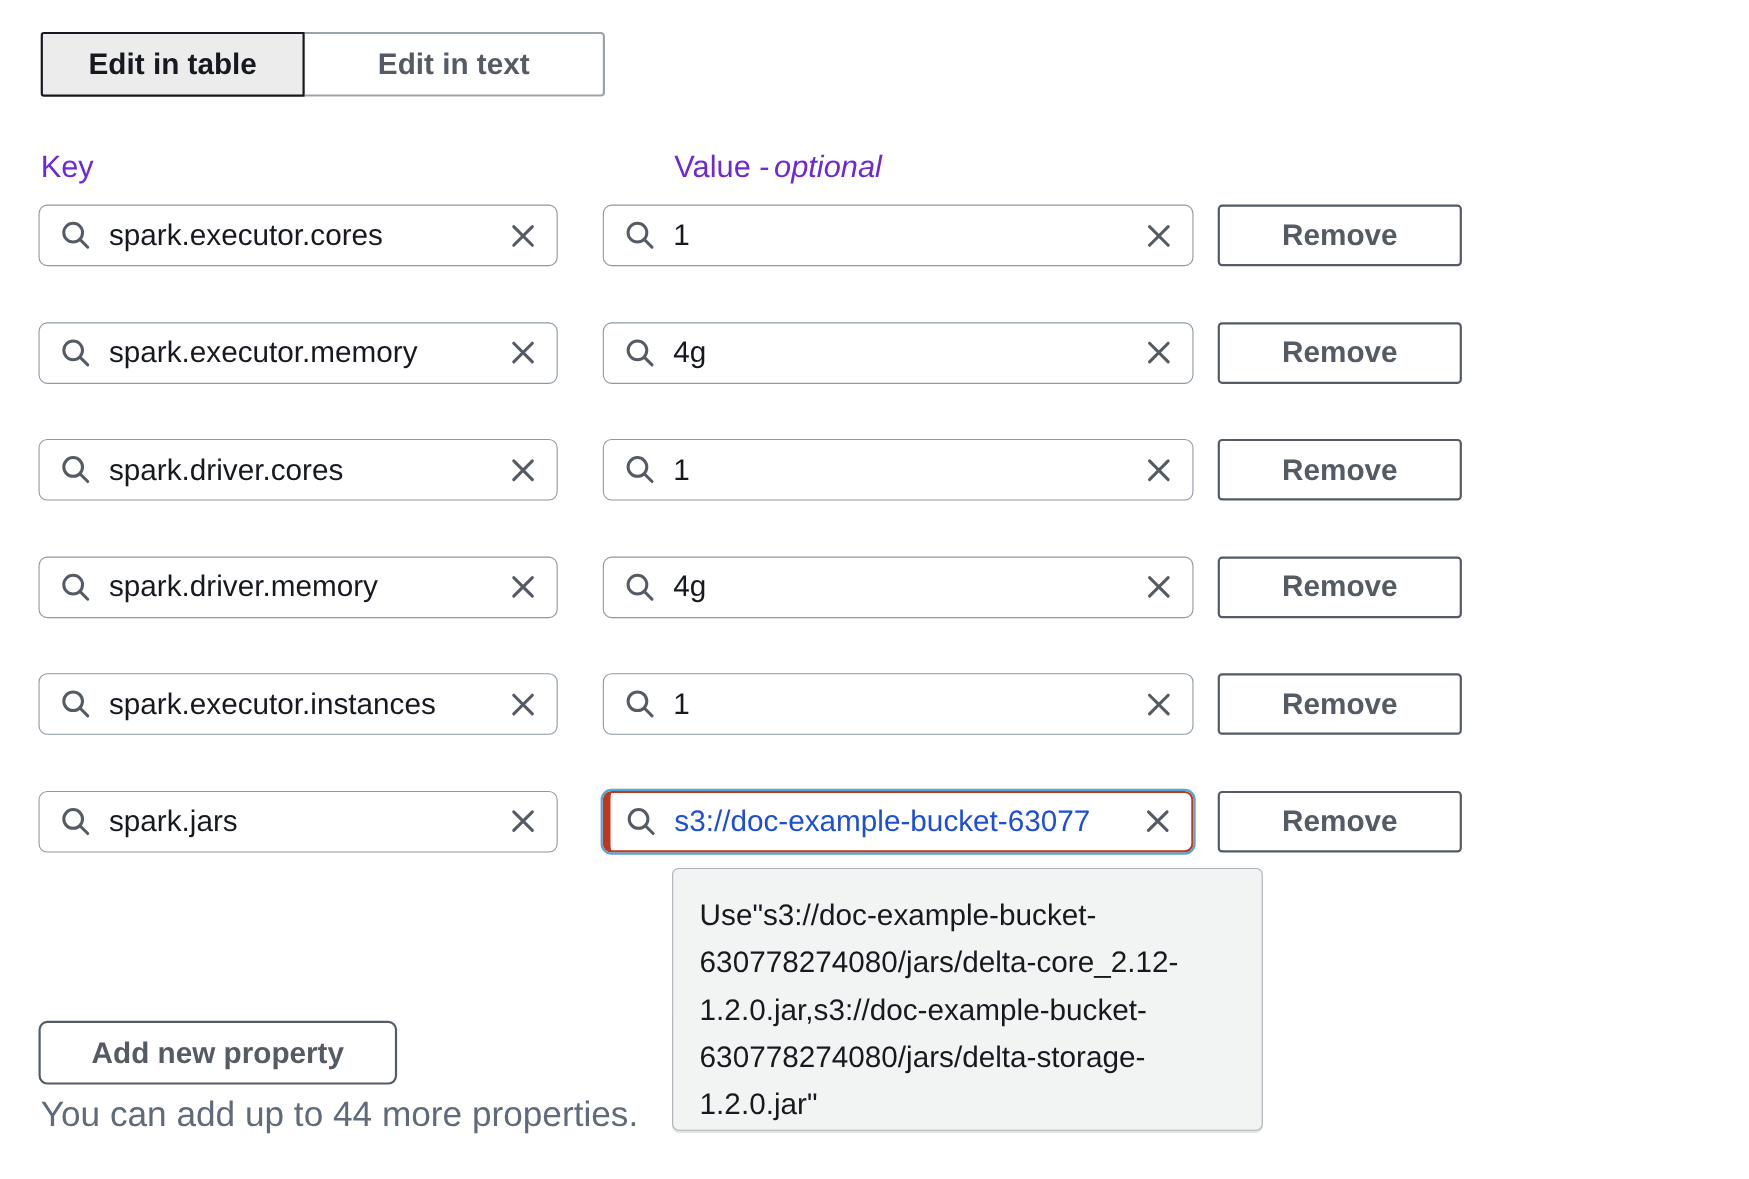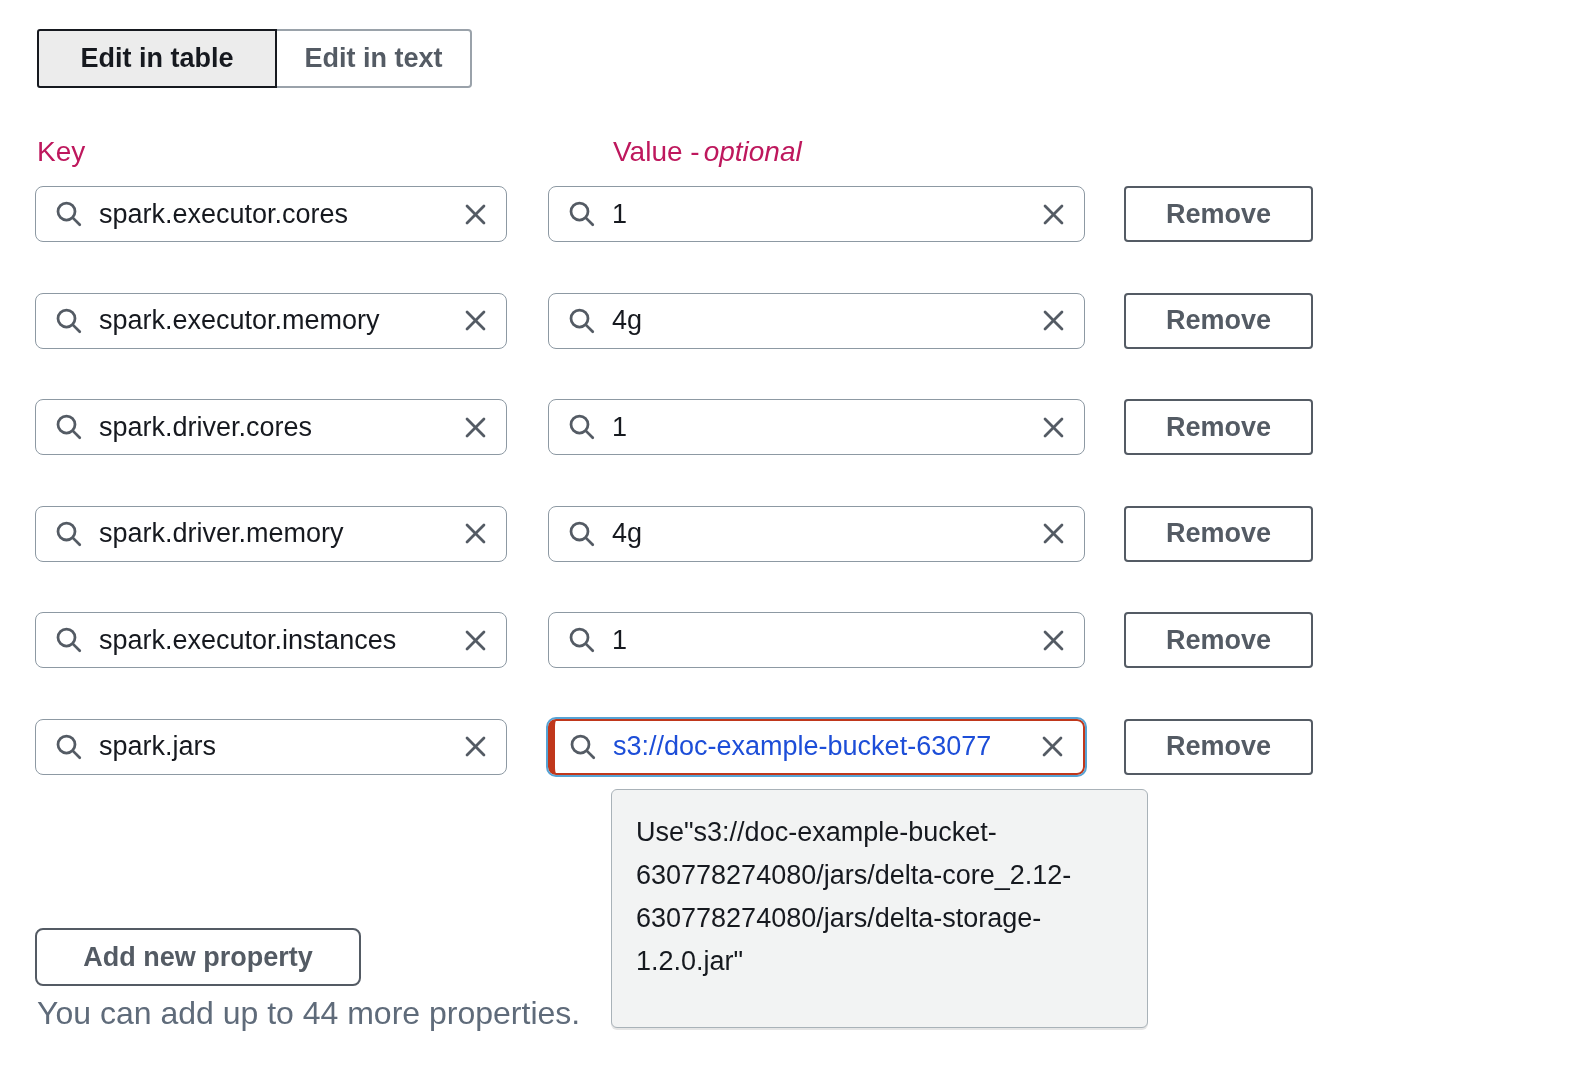--- a/index.html
+++ b/index.html
@@ -17,26 +17,26 @@
   .toggle-btn {
     height: 59px; display: flex; align-items: center; justify-content: center;
     font-size: 27px; font-weight: bold; background: #ffffff; cursor: pointer;
     font-family: inherit;
   }
   .toggle-btn.selected {
     width: 240px; background: #ececec; border: 2px solid #16191f;
     border-radius: 3px 0 0 3px; color: #16191f; z-index: 2;
   }
   .toggle-btn.unselected {
-    width: 195px; border: 2px solid #9aa2aa; border-left: none;
+    width: 273px; border: 2px solid #9aa2aa; border-left: none;
     border-radius: 0 4px 4px 0; color: #545b64; z-index: 1;
   }
 
   
-  .col-header { top: 136px; font-size: 28px; color: #be185d; }
+  .col-header { top: 136px; font-size: 28px; color: #6d28d9; }
   .col-header .qualifier { font-style: italic; margin-left: 4px; }
 
   
   .rows { left: 35px; top: 186px; }
   .prop-row { display: flex; align-items: flex-start; margin-bottom: 50.5px; }
   .input {
     height: 56px; border: 1.5px solid #8d99a3; border-radius: 8px;
     background: #ffffff; display: flex; align-items: center;
     padding: 0 16px 0 18px;
   }
@@ -55,21 +55,21 @@
     outline: 2px solid #57a3d4; outline-offset: 0;
     padding-left: 13px;
   }
   .input.invalid .field { color: #1d4ed8; }
 
   .btn {
     font-family: inherit; font-weight: bold; font-size: 27px; color: #545b64;
     background: #ffffff; border: 2px solid #545b64; cursor: pointer;
     display: flex; align-items: center; justify-content: center;
   }
-  .remove-btn { width: 189px; height: 56px; margin-left: 39px; border-radius: 4px; }
+  .remove-btn { width: 222px; height: 56px; margin-left: 22px; border-radius: 4px; }
 
   
   .popover {
     left: 611px; top: 789px; width: 537px; height: 239px;
     background: #f2f3f3; border: 1px solid #a9b2b8; border-radius: 6px;
     box-shadow: 0 2px 0 rgba(0,0,0,0.10);
     padding: 21px 24px; font-size: 27px; color: #16191f;
   }
   .popover .line { line-height: 43px; white-space: pre; }
 
@@ -294,18 +294,19 @@
         </button>
     </div>
     <button class="btn remove-btn">Remove</button>
   </div>
 
 </div>
 
 <div class="abs popover">
   <div class="line">Use"s3://doc-example-bucket-</div>
   <div class="line">630778274080/jars/delta-core_2.12-</div>
+  <div class="line">1.2.0.jar,s3://doc-example-bucket-</div>
   <div class="line">630778274080/jars/delta-storage-</div>
   <div class="line">1.2.0.jar"</div>
 </div>
 
 <button class="abs btn add-btn">Add new property</button>
 <div class="abs footer-note">You can add up to 44 more properties.</div>
 
 </body></html>

